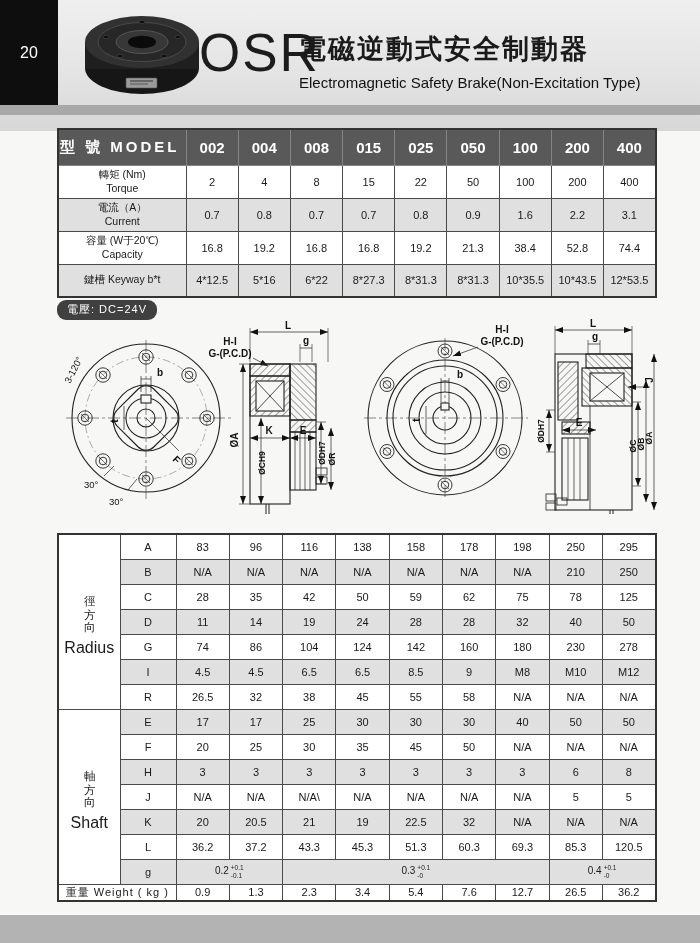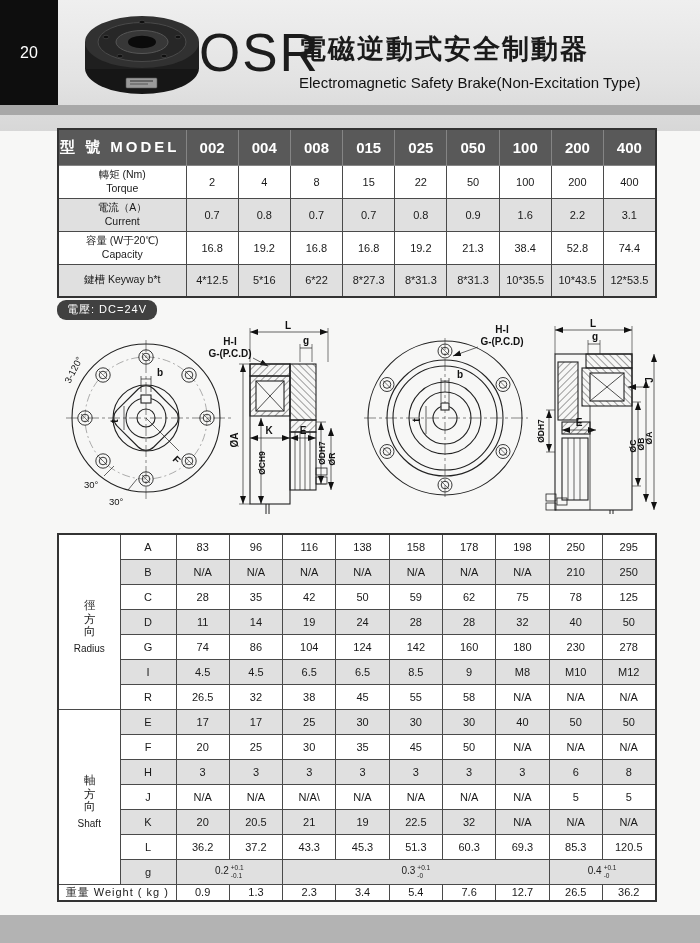--- a/index.html
+++ b/index.html
@@ -44,21 +44,21 @@
   .ds { font-size:8.5px; font-weight:bold; }
   .di { font-size:9.5px; }
 
   
   .dims-wrap { position:absolute; top:533px; left:57px; }
   table.dims { border-collapse:collapse; table-layout:fixed; width:598px; border:2px solid #333; }
   .dims td { border:1px solid #4a4a4a; text-align:center; font-size:11px; height:25px; background:#fff; padding:0; }
   .dims tr.shaded td { background:#e0e0e0; }
   .dims tr.shaded td.seclabel, .dims td.seclabel { background:#fff; vertical-align:middle; }
   .vcn { writing-mode:vertical-lr; text-orientation:upright; letter-spacing:13px; font-size:11.5px; margin:0 auto; }
-  .ven { margin-top:14px; font-size:10px; }
+  .ven { margin-top:14px; font-size:16px; }
   .tval { font-size:10px;text-align:right; }
   .tstack { display:inline-flex; flex-direction:column; font-size:6.5px; line-height:1.1;
             vertical-align:middle; margin-left:2px; text-align:left; }
   .dims tr.wrow td { height:14px; }
   .dims td.wlabel { letter-spacing:1px; }
 </style>
 </head>
 <body>
 
 <div class="header">

